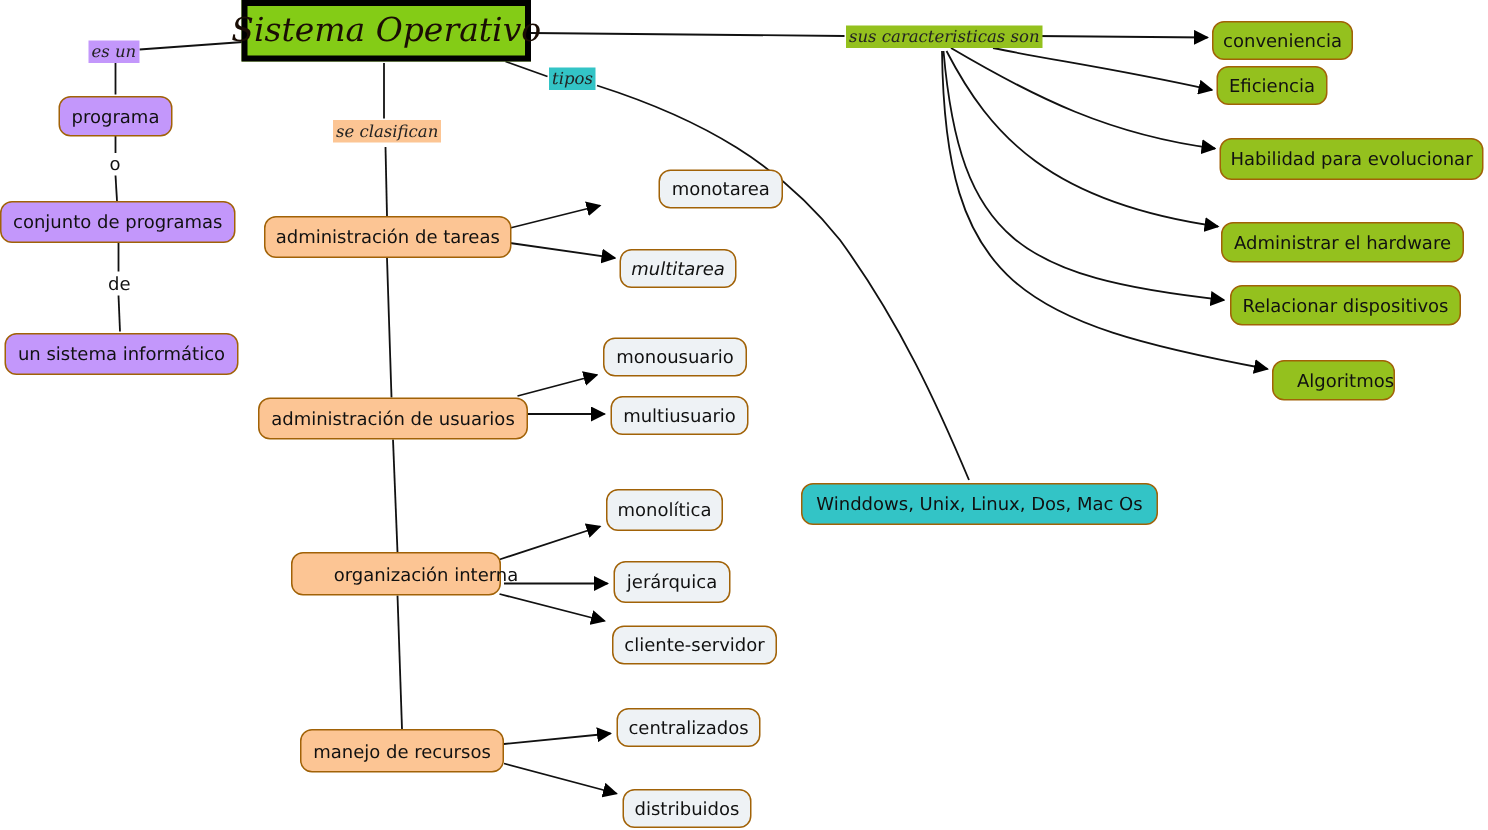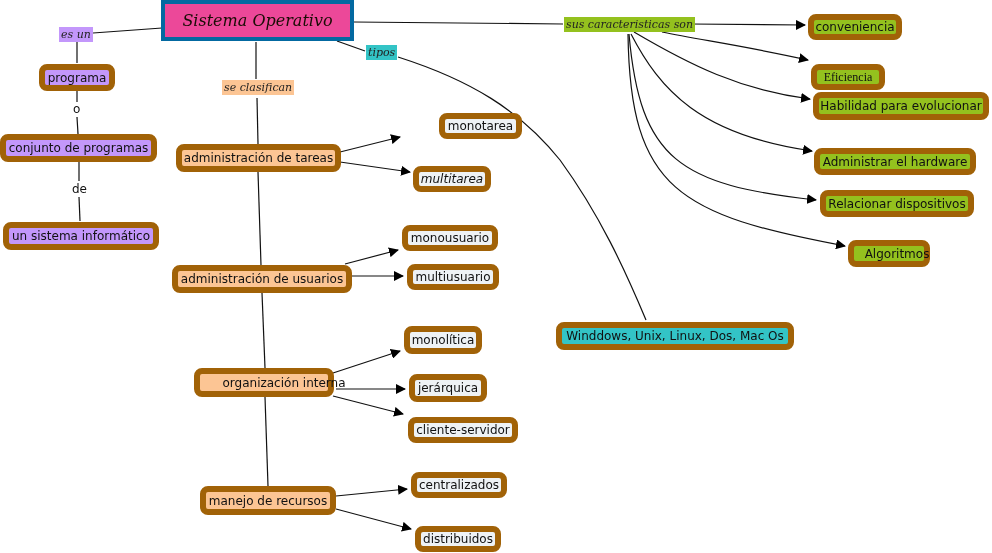--- a/index.html
+++ b/index.html
@@ -1,34 +1,34 @@
 <!DOCTYPE html>
 <html><head>
 <meta charset="utf-8">
 <style>
   html, body { margin:0; padding:0; background:#ffffff; }
   #canvas { position:relative; width:992px; height:553px; overflow:hidden; background:#ffffff; font-family:"DejaVu Sans", sans-serif; }
   svg#links { position:absolute; left:0; top:0; width:992px; height:553px; }
   .node {
     position:absolute; box-sizing:border-box;
-    border:6px solid #a16207; border-radius:8px;
+    border:1px solid #a16207; border-radius:8px;
     font-size:12px; color:#111; line-height:1;
     display:flex; align-items:center; justify-content:center;
     white-space:nowrap; cursor:pointer;
   }
   .purple { background:#c397fb; }
   .orange { background:#fcc594; }
   .gray   { background:#eef2f5; }
   .green  { background:#94c11e; }
   .teal   { background:#33c4c6; }
   .root {
     position:absolute; box-sizing:border-box;
-    background:#ec4899; border:4px solid #0369a1;
+    background:#84cc16; border:4px solid #000000;
     font-family:"DejaVu Serif", serif; font-style:italic;
-    font-size:16px; color:#1a0d05;
+    font-size:22px; color:#1a0d05;
     display:flex; align-items:center; justify-content:center; white-space:nowrap; cursor:pointer;
   }
   .link-label {
     position:absolute; font-family:"DejaVu Serif", serif; font-style:italic;
     font-size:11px; color:#222; padding:1px 2px; line-height:1.2; white-space:nowrap;
   }
   .plain-label {
     position:absolute; font-size:12px; color:#111; background:#fff; padding:0 2px; line-height:1.2; white-space:nowrap;
   }
 </style>
@@ -139,28 +139,28 @@
   <div class="node gray" style="left:408px;top:417px;width:110px;height:26px;">
     <span>cliente-servidor</span>
   </div>
   <div class="node gray" style="left:411px;top:472px;width:96px;height:26px;">
     <span>centralizados</span>
   </div>
   <div class="node gray" style="left:415px;top:526px;width:86px;height:26px;">
     <span>distribuidos</span>
   </div>
 
-  <div class="node teal" style="left:556px;top:322px;width:238px;height:28px;">
+  <div class="node teal" style="left:534px;top:322px;width:238px;height:28px;">
     <span>Winddows, Unix, Linux, Dos, Mac Os</span>
   </div>
 
   <div class="node green" style="left:808px;top:14px;width:94px;height:26px;">
     <span>conveniencia</span>
   </div>
-  <div class="node green" style="left:811px;top:64px;width:74px;height:26px;font-family:Liberation Serif, serif;">
+  <div class="node green" style="left:811px;top:44px;width:74px;height:26px;">
     <span>Eficiencia</span>
   </div>
   <div class="node green" style="left:813px;top:92px;width:176px;height:28px;">
     <span>Habilidad para evolucionar</span>
   </div>
   <div class="node green" style="left:814px;top:148px;width:162px;height:27px;">
     <span>Administrar el hardware</span>
   </div>
   <div class="node green" style="left:820px;top:190px;width:154px;height:27px;">
     <span>Relacionar dispositivos</span>

